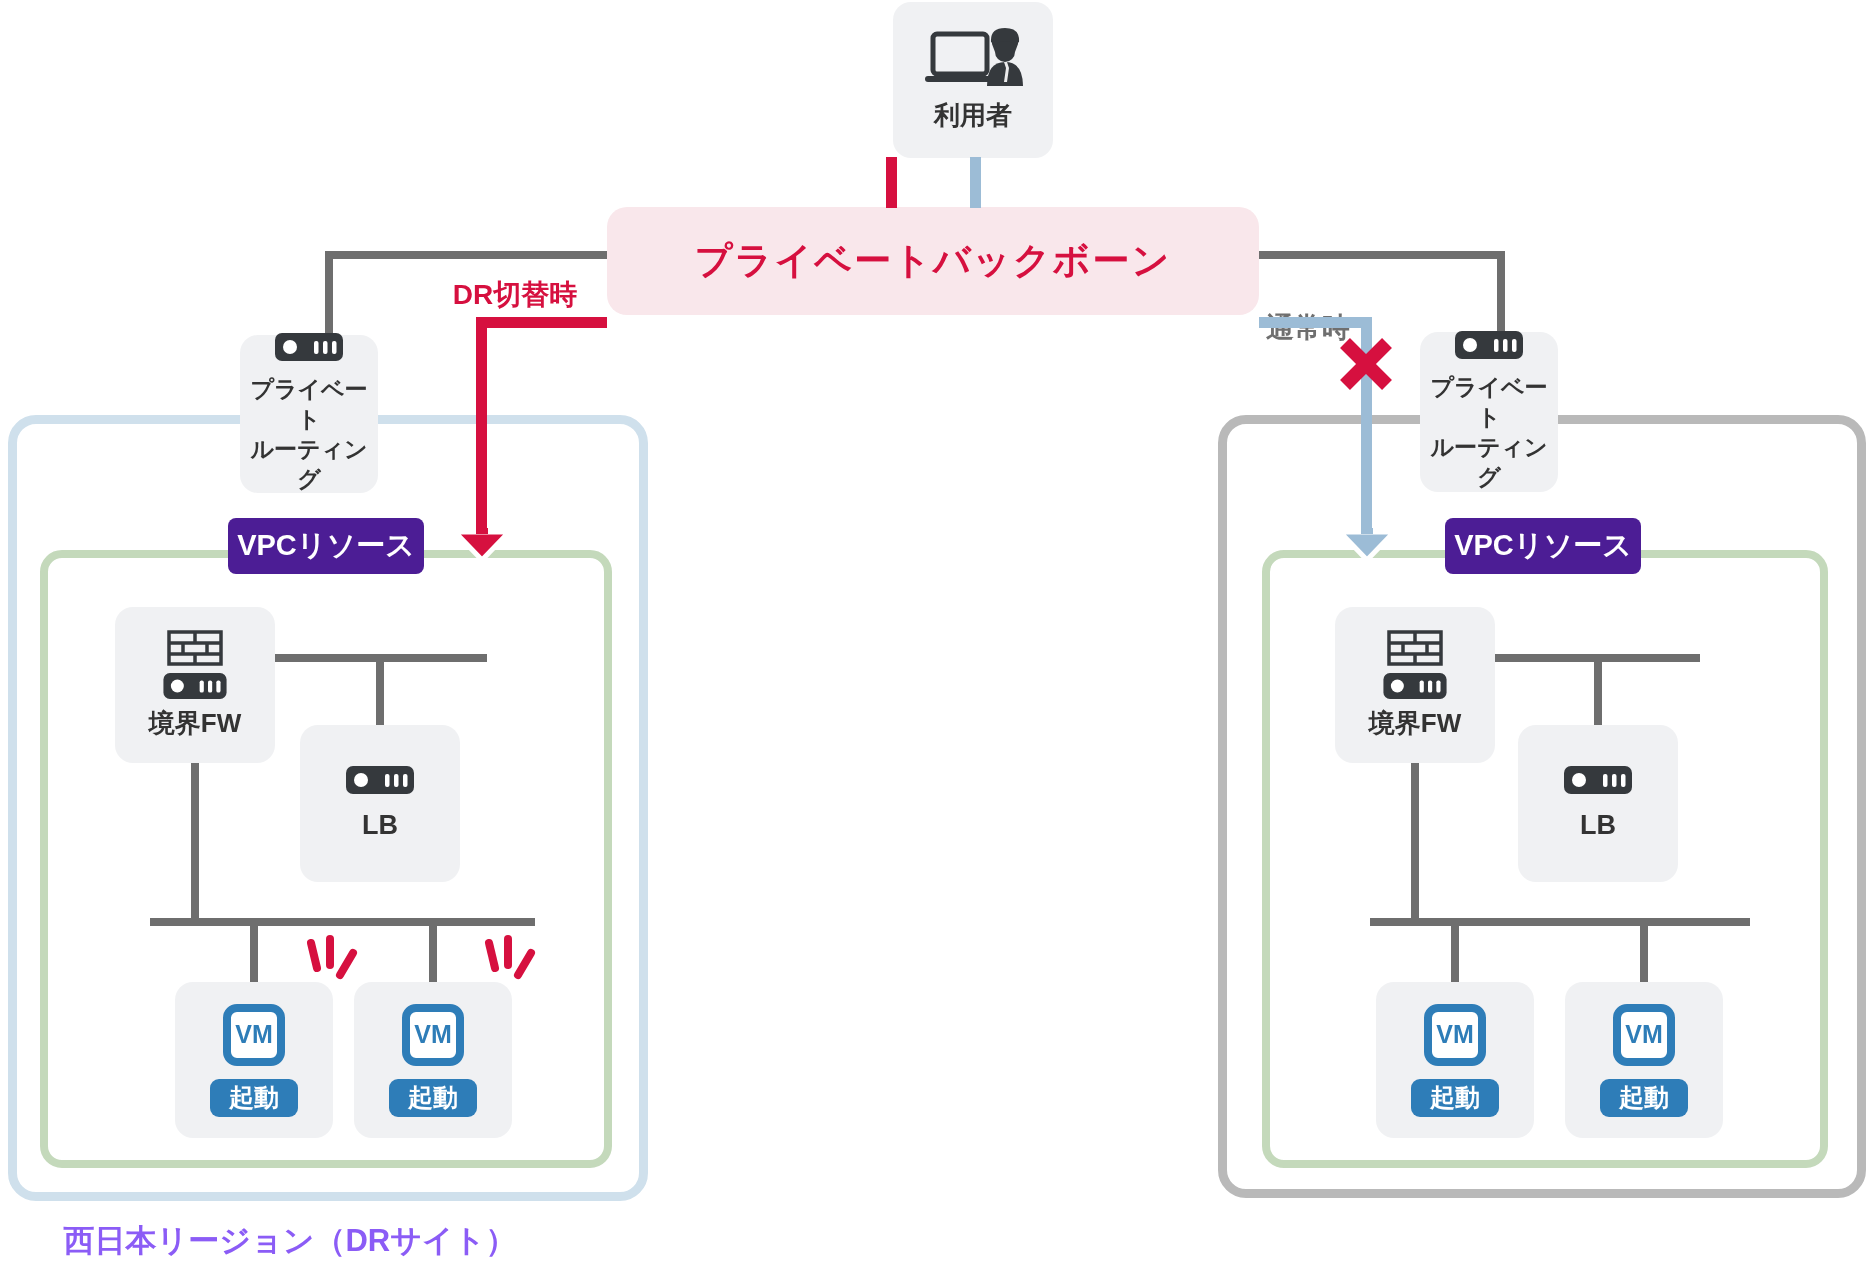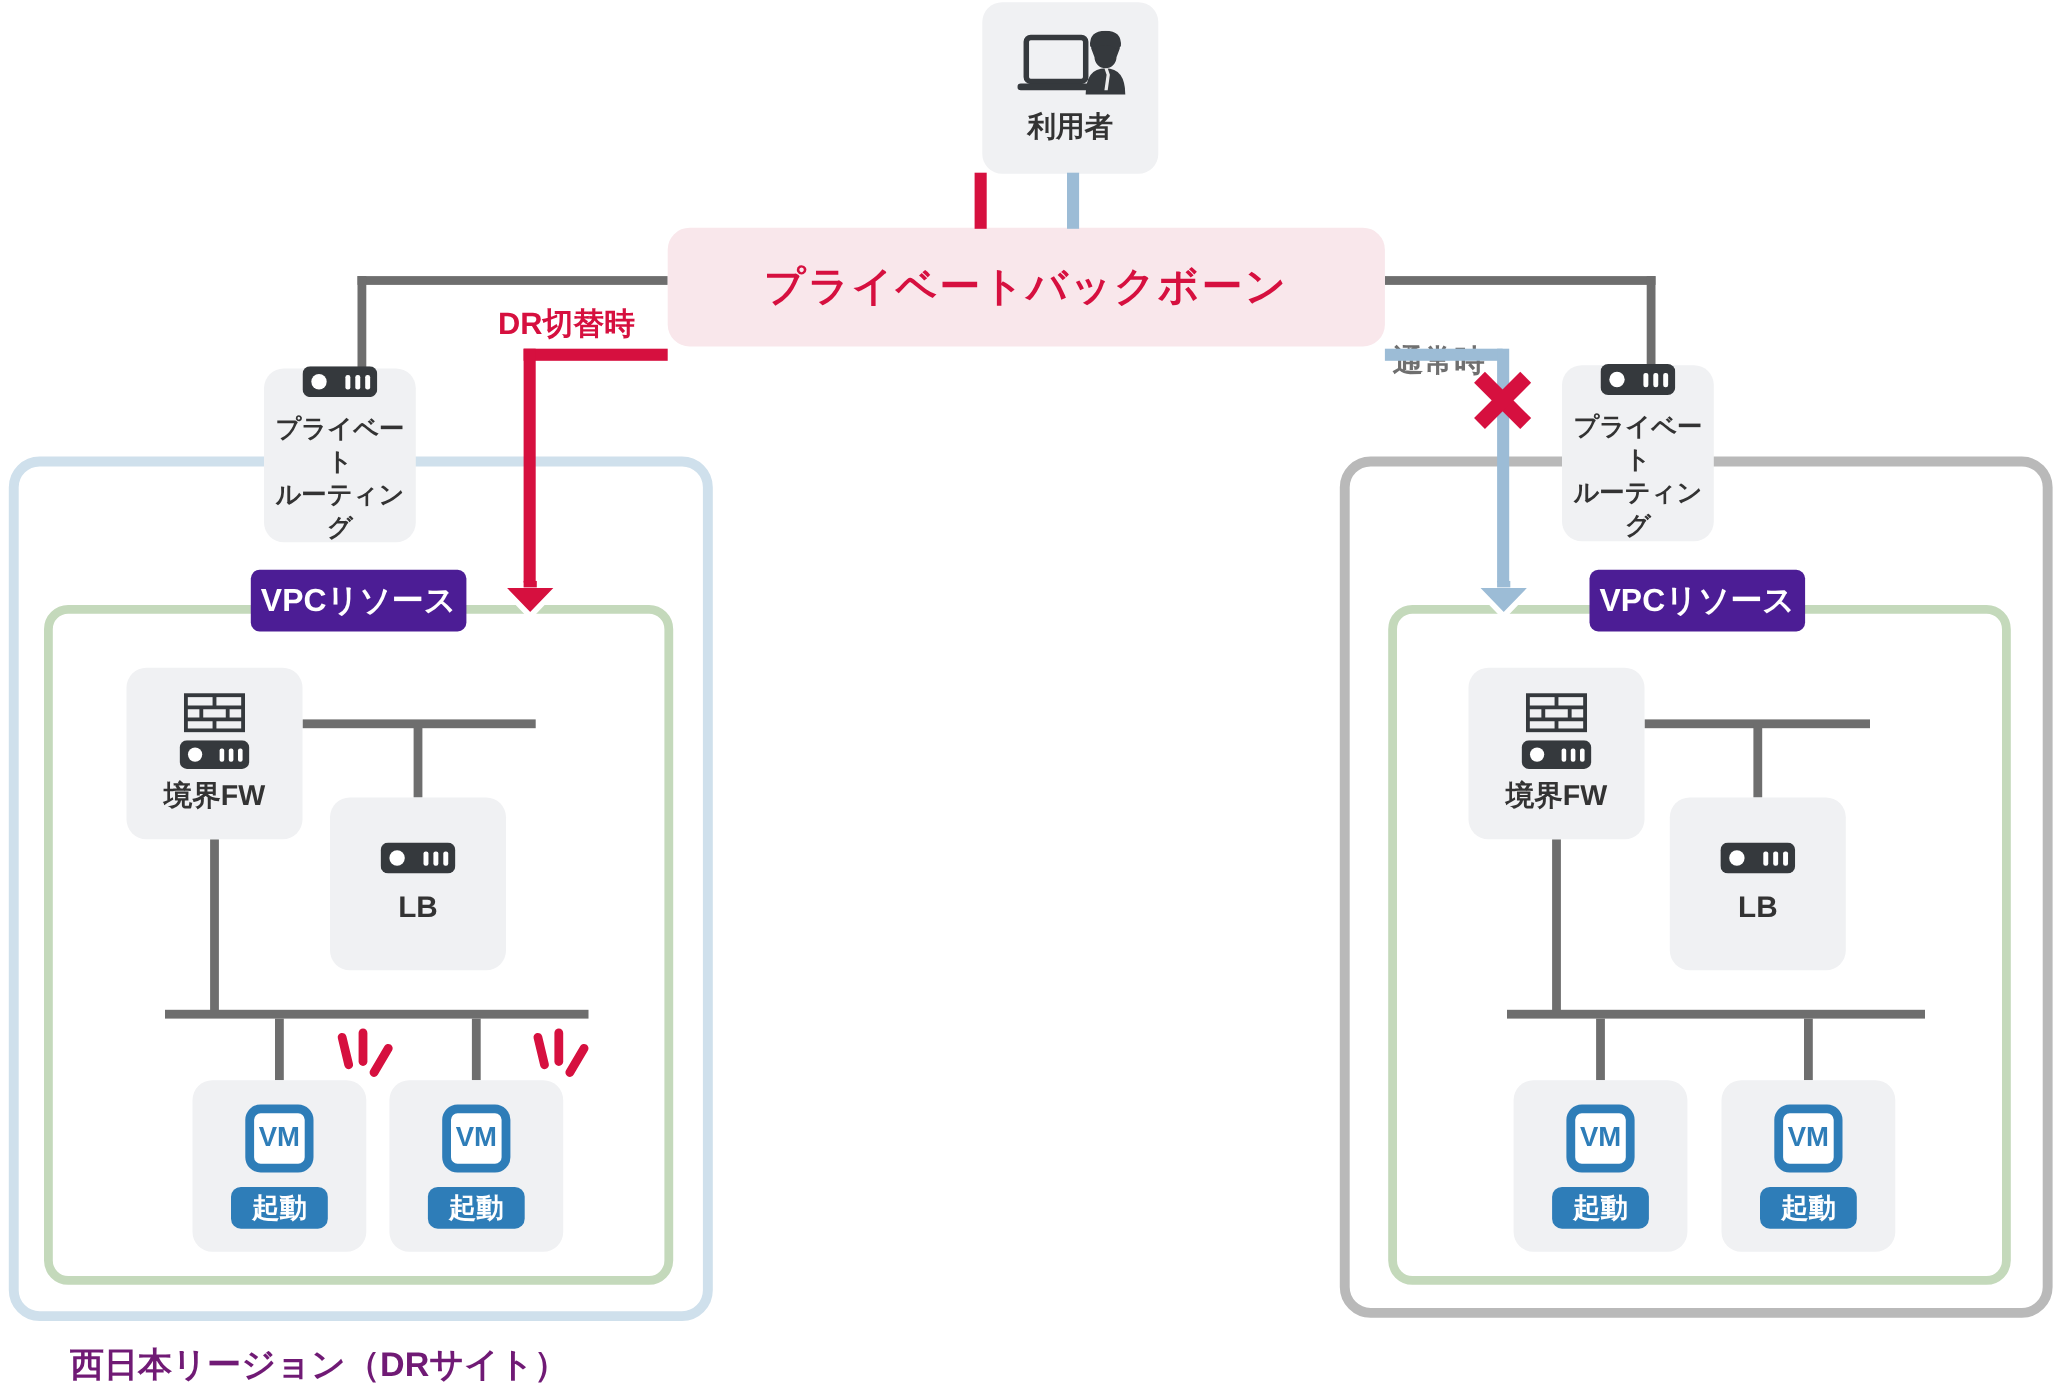--- a/index.html
+++ b/index.html
@@ -39,21 +39,21 @@
   
   .path-label{position:absolute;font-weight:700;font-size:28px;z-index:5;}
   .path-label.dr{color:#d6103f;text-align:center;}
   .path-label.normal{color:#6f6f6f;}
   
   .vm-icon{width:62px;height:62px;box-sizing:border-box;border:8px solid #2e7db8;border-radius:14px;
            background:#fff;display:flex;align-items:center;justify-content:center;
            color:#2e7db8;font-weight:700;font-size:25px;}
   .boot{width:88px;height:38px;background:#2e7db8;border-radius:9px;color:#fff;font-weight:700;
         font-size:25px;display:flex;align-items:center;justify-content:center;}
-  .region-label{position:absolute;font-weight:700;font-size:31px;color:#701a75;text-align:center;z-index:5;}
+  .region-label{position:absolute;font-weight:700;font-size:31px;color:#8b5cf6;text-align:center;z-index:5;}
   svg{display:block;}
 </style>
 </head>
 <body>
 
 <div class="stage">
 
   <div class="redline" style="left:886px;top:157px;width:11px;height:51px;"></div>
   <div class="blueline" style="left:970px;top:157px;width:11px;height:51px;"></div>
 

